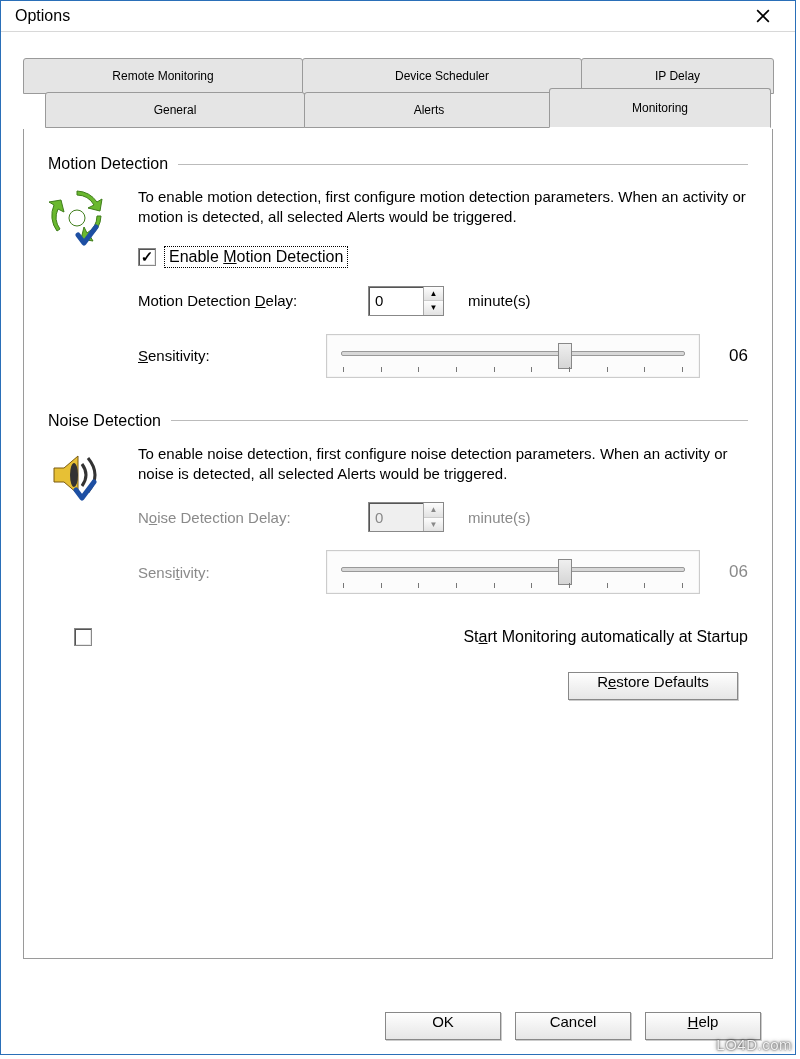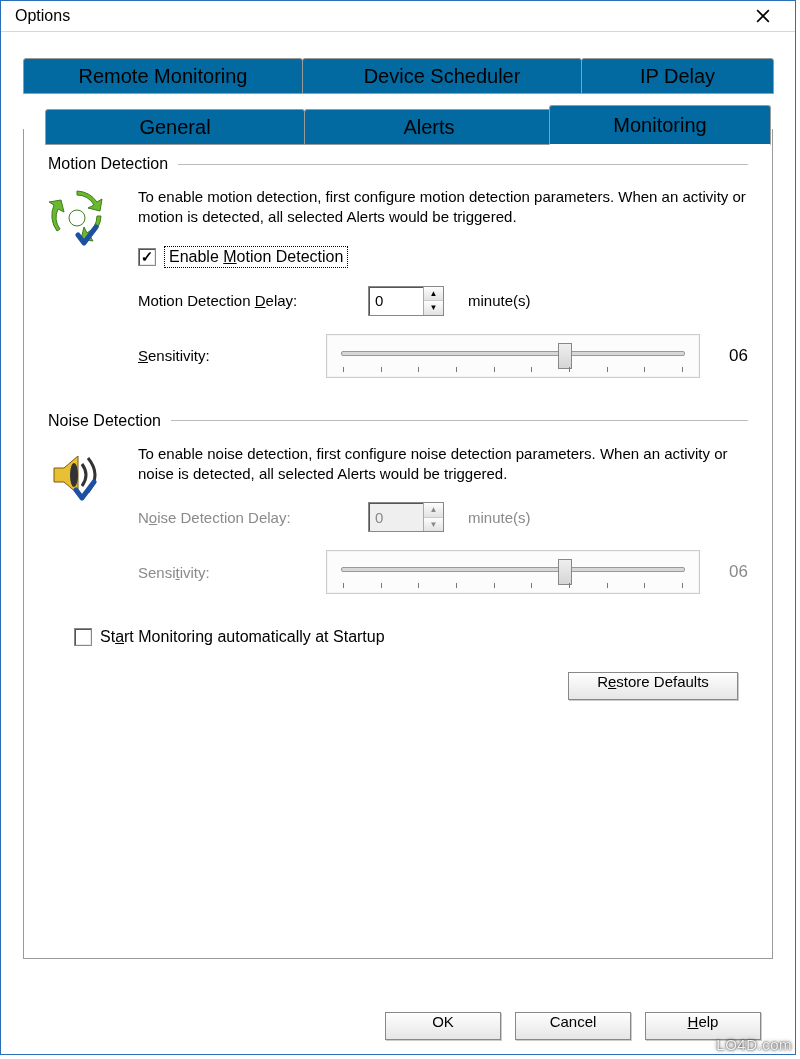--- a/index.html
+++ b/index.html
@@ -45,29 +45,29 @@
     padding: 26px 22px 0 22px;
     position: relative;
   }
   .tab-rows { position: relative; height: 72px; }
   .tab-row {
     display: flex;
     position: absolute;
     left: 0; right: 0;
   }
   .tab-row.top { top: 0; }
-  .tab-row.bottom { top: 51px; }
+  .tab-row.bottom { top: 34px; }
   .tab {
     border: 1px solid #9a9a9a;
-    background: #0369a1;
+    background: #e5e5e5;
     height: 36px;
     display: flex;
     align-items: center;
     justify-content: center;
-    font-size: 20px;
+    font-size: 12px;
     color: #000;
     cursor: pointer;
     margin-right: -1px;
     border-top-left-radius: 3px;
     border-top-right-radius: 3px;
   }
   .tab-row.top .tab:nth-child(1){ flex-basis: 280px; }
   .tab-row.top .tab:nth-child(2){ flex-basis: 280px; }
   .tab-row.top .tab:nth-child(3){ flex: 1; }
   .tab-row.bottom { padding: 0 6px 0 0; }
@@ -199,21 +199,21 @@
     left: 16px; right: 16px; bottom: 4px;
     height: 6px;
     display: flex;
     justify-content: space-between;
   }
   .slider-ticks span {
     width: 1px; height: 5px; background: #777;
   }
   .sens-val { width: 34px; text-align: right; margin-left: 14px; font-size: 17px; }
   .disabled-text { color: #8a8a8a; }
-  .startup-row { margin: 20px 0 26px 26px; display: flex; align-items: center; }
+  .startup-row { margin: 20px 0 26px 26px; display: flex; align-items: center; justify-content: space-between; }
   .restore-row { display: flex; justify-content: flex-end; padding-right: 10px; }
   .btn {
     min-width: 130px;
     height: 28px;
     border: 1px solid #888;
     background: linear-gradient(#fefefe,#e6e6e6);
     display: inline-flex;
     align-items: flex-start;
     justify-content: center;
     font-size: 15px;

